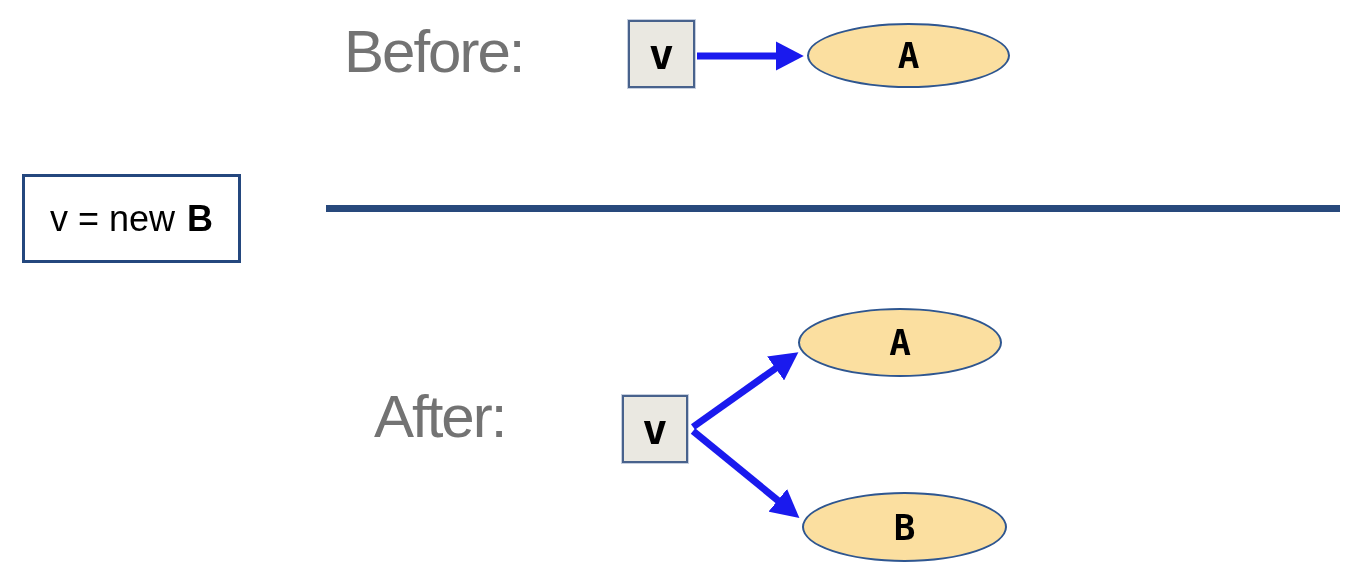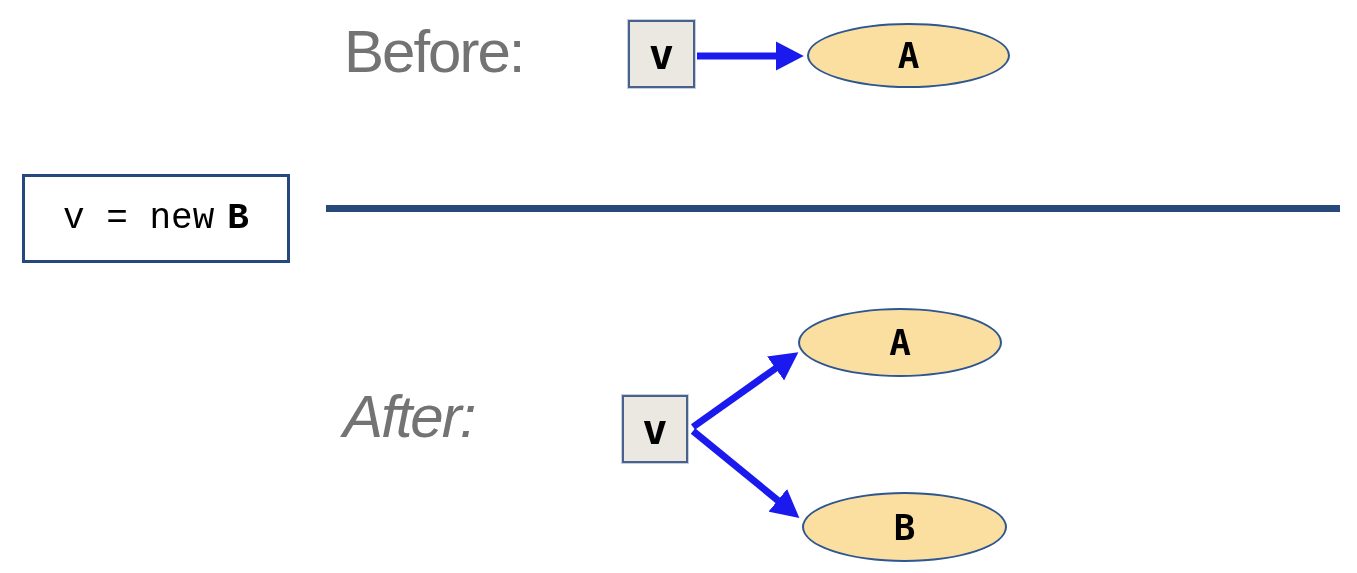--- a/index.html
+++ b/index.html
@@ -13,21 +13,21 @@
   }
   .section-label {
     position: absolute;
     font-size: 60px;
     line-height: 60px;
     letter-spacing: -2px;
     color: #737373;
     white-space: nowrap;
   }
   .before-label { left: 344px; top: 22px; }
-  .after-label  { left: 343px; top: 387px; font-style: italic; }
+  .after-label  { left: 374px; top: 387px; }
 
   .var-box {
     position: absolute;
     box-sizing: border-box;
     background: var(--box-fill, #eae8e1);
     border: 2px solid var(--box-border, #48628c);
     box-shadow: 0 0 0 1px #c6cfdf;
     display: flex;
     align-items: center;
     justify-content: center;
@@ -53,28 +53,28 @@
     font-size: 36px;
     color: #000000;
   }
   .before-obj-a { left: 807px; top: 23px;  width: 203px; height: 65px; }
   .after-obj-a  { left: 798px; top: 308px; width: 204px; height: 69px; }
   .after-obj-b  { left: 802px; top: 492px; width: 205px; height: 70px; }
 
   .code-box {
     position: absolute;
     left: 22px; top: 174px;
-    width: 268px; height: 89px;
+    width: 219px; height: 89px;
     box-sizing: border-box;
     border: 3px solid var(--code-border, #24477e);
     background: #ffffff;
     display: flex;
     align-items: center;
     justify-content: center;
-    font-family: Liberation Mono, monospace;
+    font-family: Liberation Sans, sans-serif;
     font-size: 36px;
     color: #000000;
     white-space: pre;
   }
   .code-bold { font-weight: bold; margin-left: 0.6ch; }
 
   .divider {
     position: absolute;
     left: 326px; top: 205px;
     width: 1014px; height: 7px;

